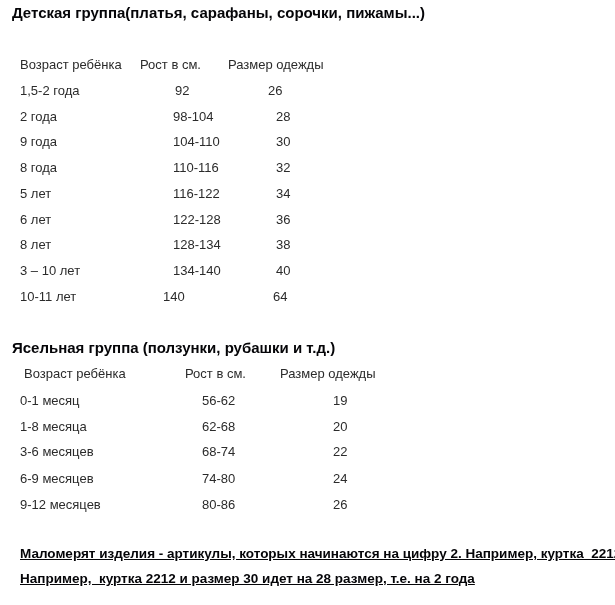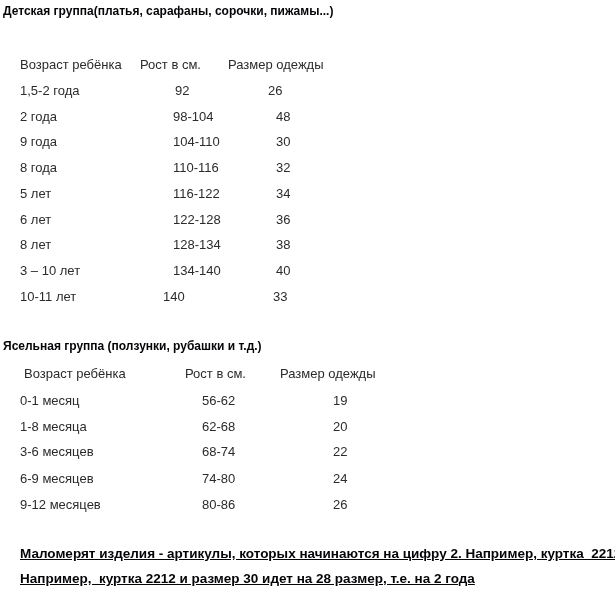--- a/index.html
+++ b/index.html
@@ -10,22 +10,22 @@
     font-size:13px;
     color:#2b2b2b;
     position:relative;
     overflow:hidden;
   }
   .line{position:absolute;left:0;width:615px;height:17px;}
   .line > span{position:absolute;top:0;white-space:pre;}
 
   
   .sect-title{
-    position:absolute;left:3px;white-space:pre;
-    font-weight:bold;font-size:12px;color:#050508;
+    position:absolute;left:12px;white-space:pre;
+    font-weight:bold;font-size:15px;color:#050508;
   }
 
   
   .hdr1-age{left:20px}
   .hdr1-h{left:140px}
   .hdr1-s{left:228px}
   
   .c-age1{left:20px}
   .c-h1{left:173px}
   .c-s1{left:276px}
@@ -62,21 +62,21 @@
 </div>
 
 <div class="line row-first" style="top:83px">
   <span class="c-age1">1,5-2 года</span>
   <span class="c-h1">92</span>
   <span class="c-s1">26</span>
 </div>
 <div class="line" style="top:109px">
   <span class="c-age1">2 года</span>
   <span class="c-h1">98-104</span>
-  <span class="c-s1">48</span>
+  <span class="c-s1">28</span>
 </div>
 <div class="line" style="top:134px">
   <span class="c-age1">9 года</span>
   <span class="c-h1">104-110</span>
   <span class="c-s1">30</span>
 </div>
 <div class="line" style="top:160px">
   <span class="c-age1">8 года</span>
   <span class="c-h1">110-116</span>
   <span class="c-s1">32</span>
@@ -97,21 +97,21 @@
   <span class="c-s1">38</span>
 </div>
 <div class="line" style="top:263px">
   <span class="c-age1">3 – 10 лет</span>
   <span class="c-h1">134-140</span>
   <span class="c-s1">40</span>
 </div>
 <div class="line row-last" style="top:289px">
   <span class="c-age1">10-11 лет</span>
   <span class="c-h1">140</span>
-  <span class="c-s1">33</span>
+  <span class="c-s1">64</span>
 </div>
 
 <div class="sect-title" style="top:339px">Ясельная группа (ползунки, рубашки и т.д.)</div>
 
 <div class="line" style="top:366px">
   <span class="hdr2-age">Возраст ребёнка</span>
   <span class="hdr2-h">Рост в см.</span>
   <span class="hdr2-s">Размер одежды</span>
 </div>
 

